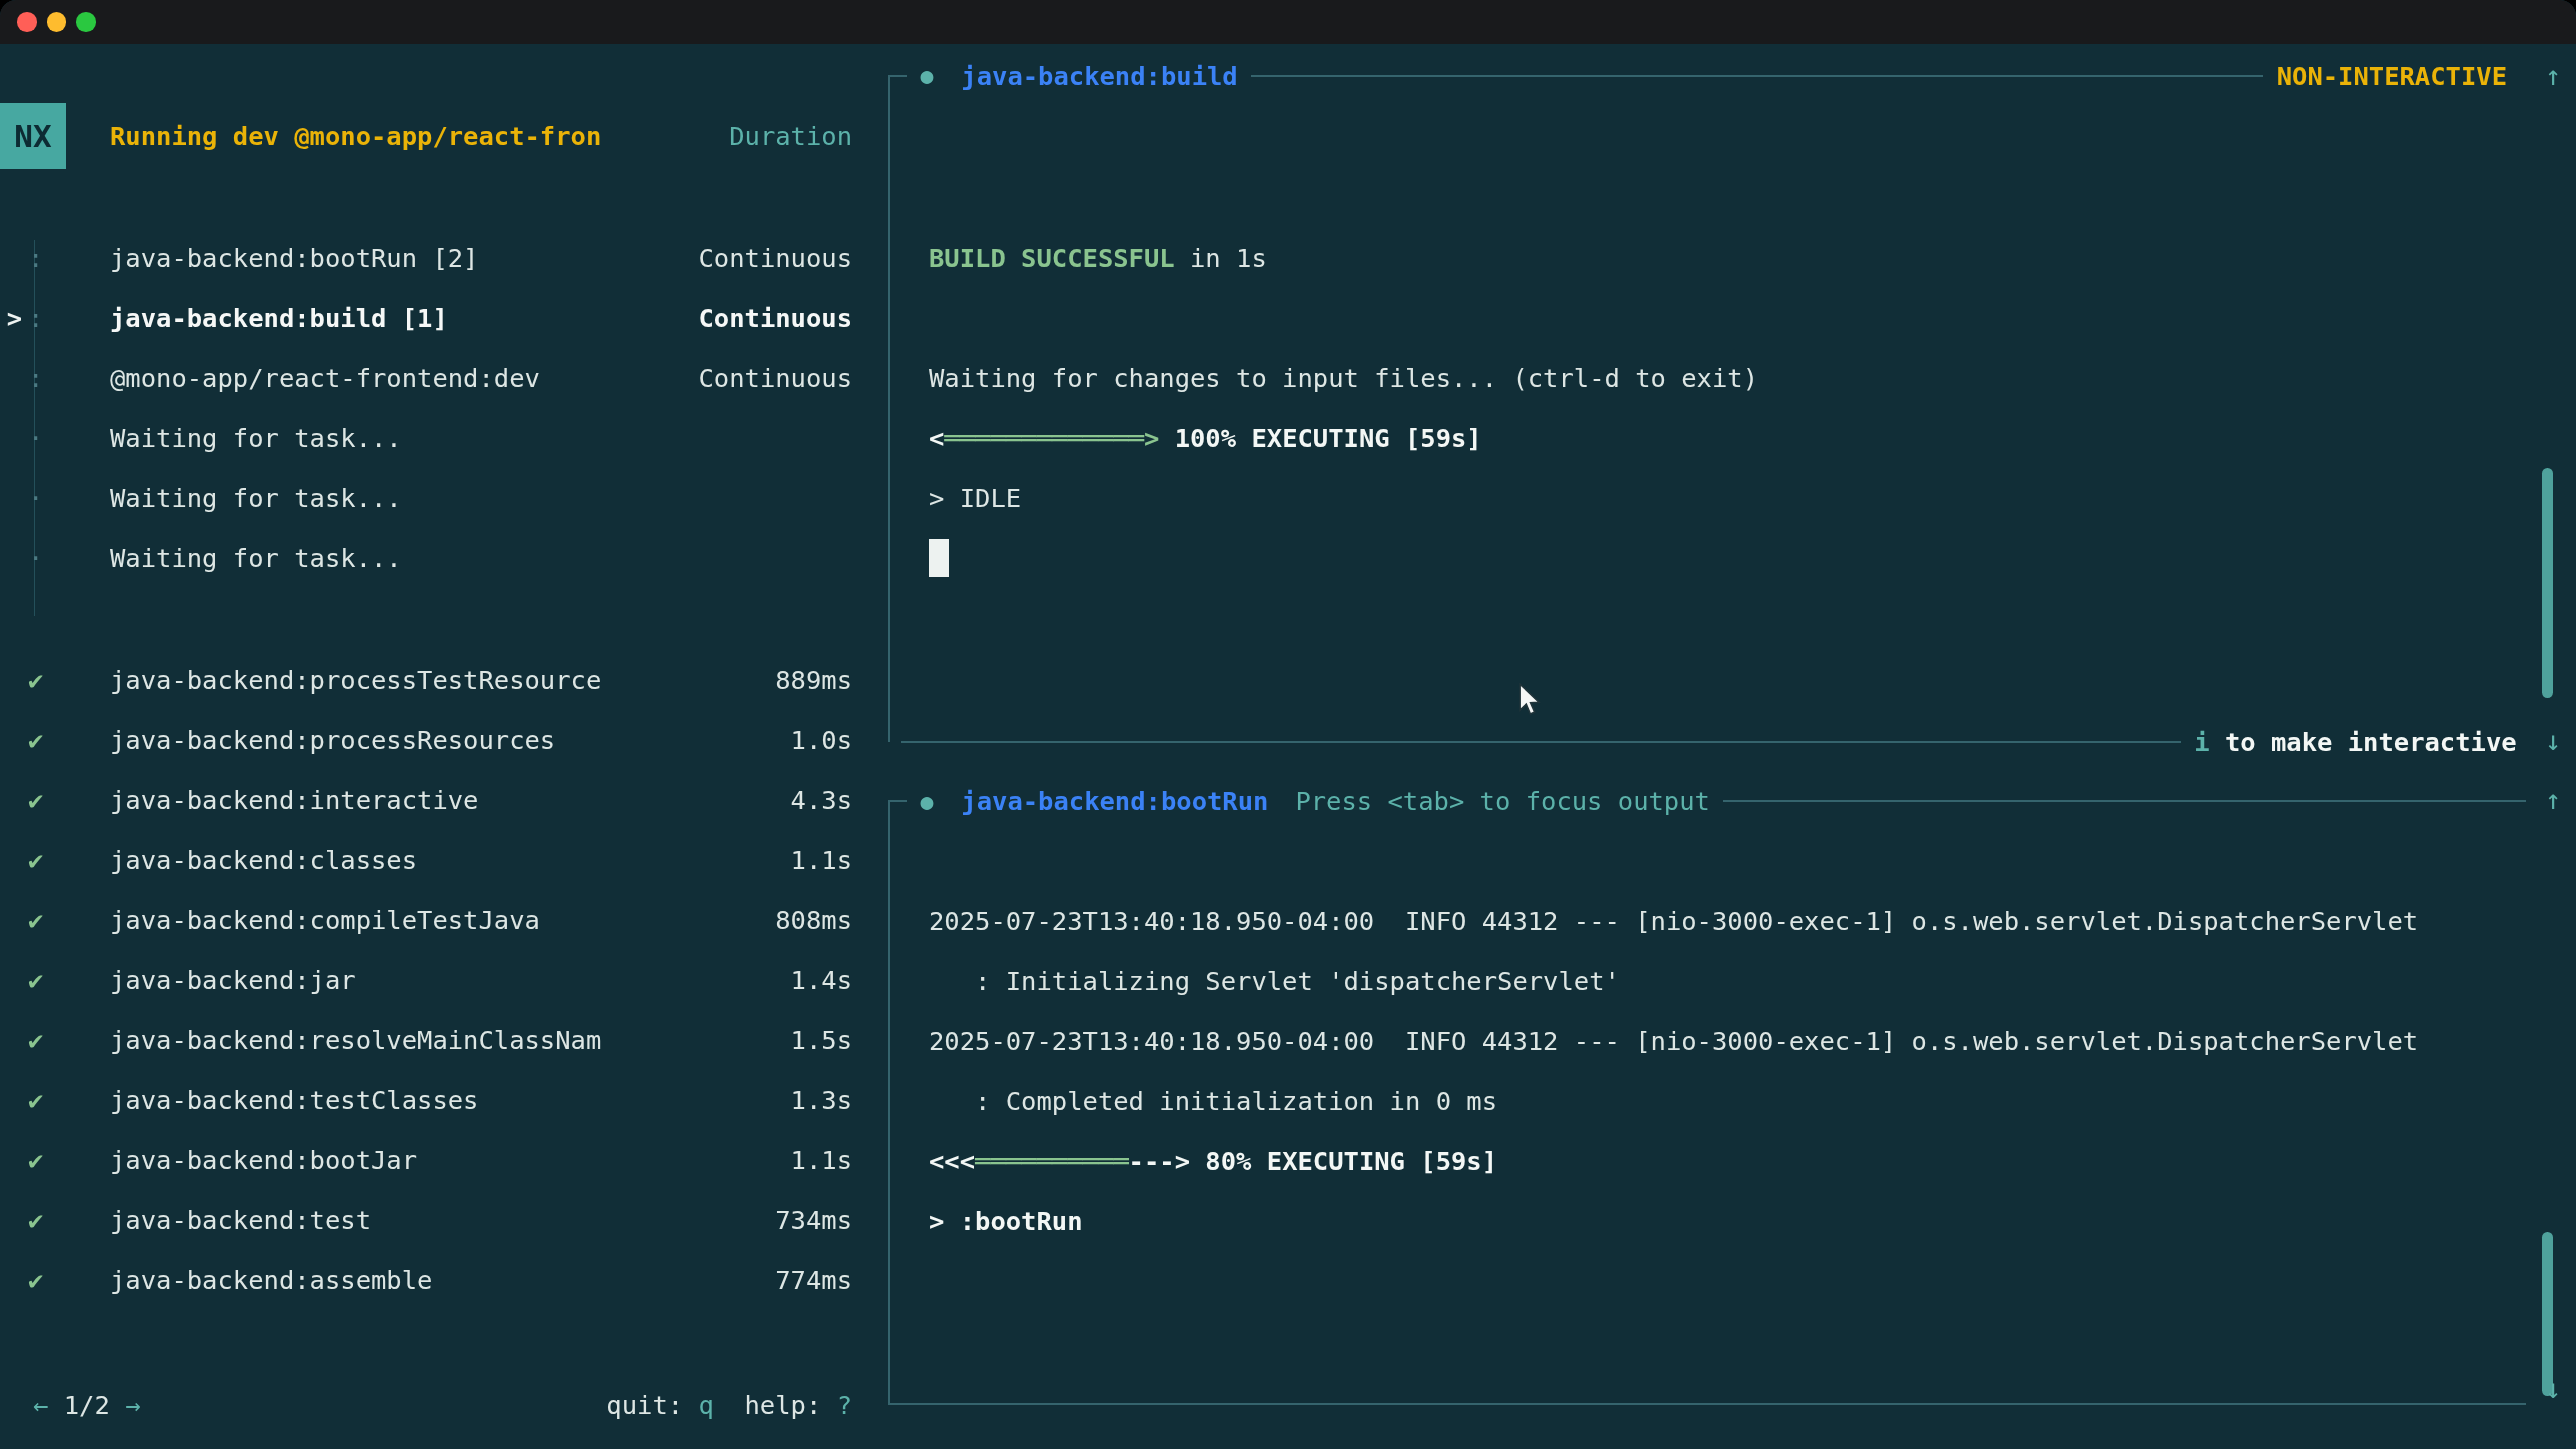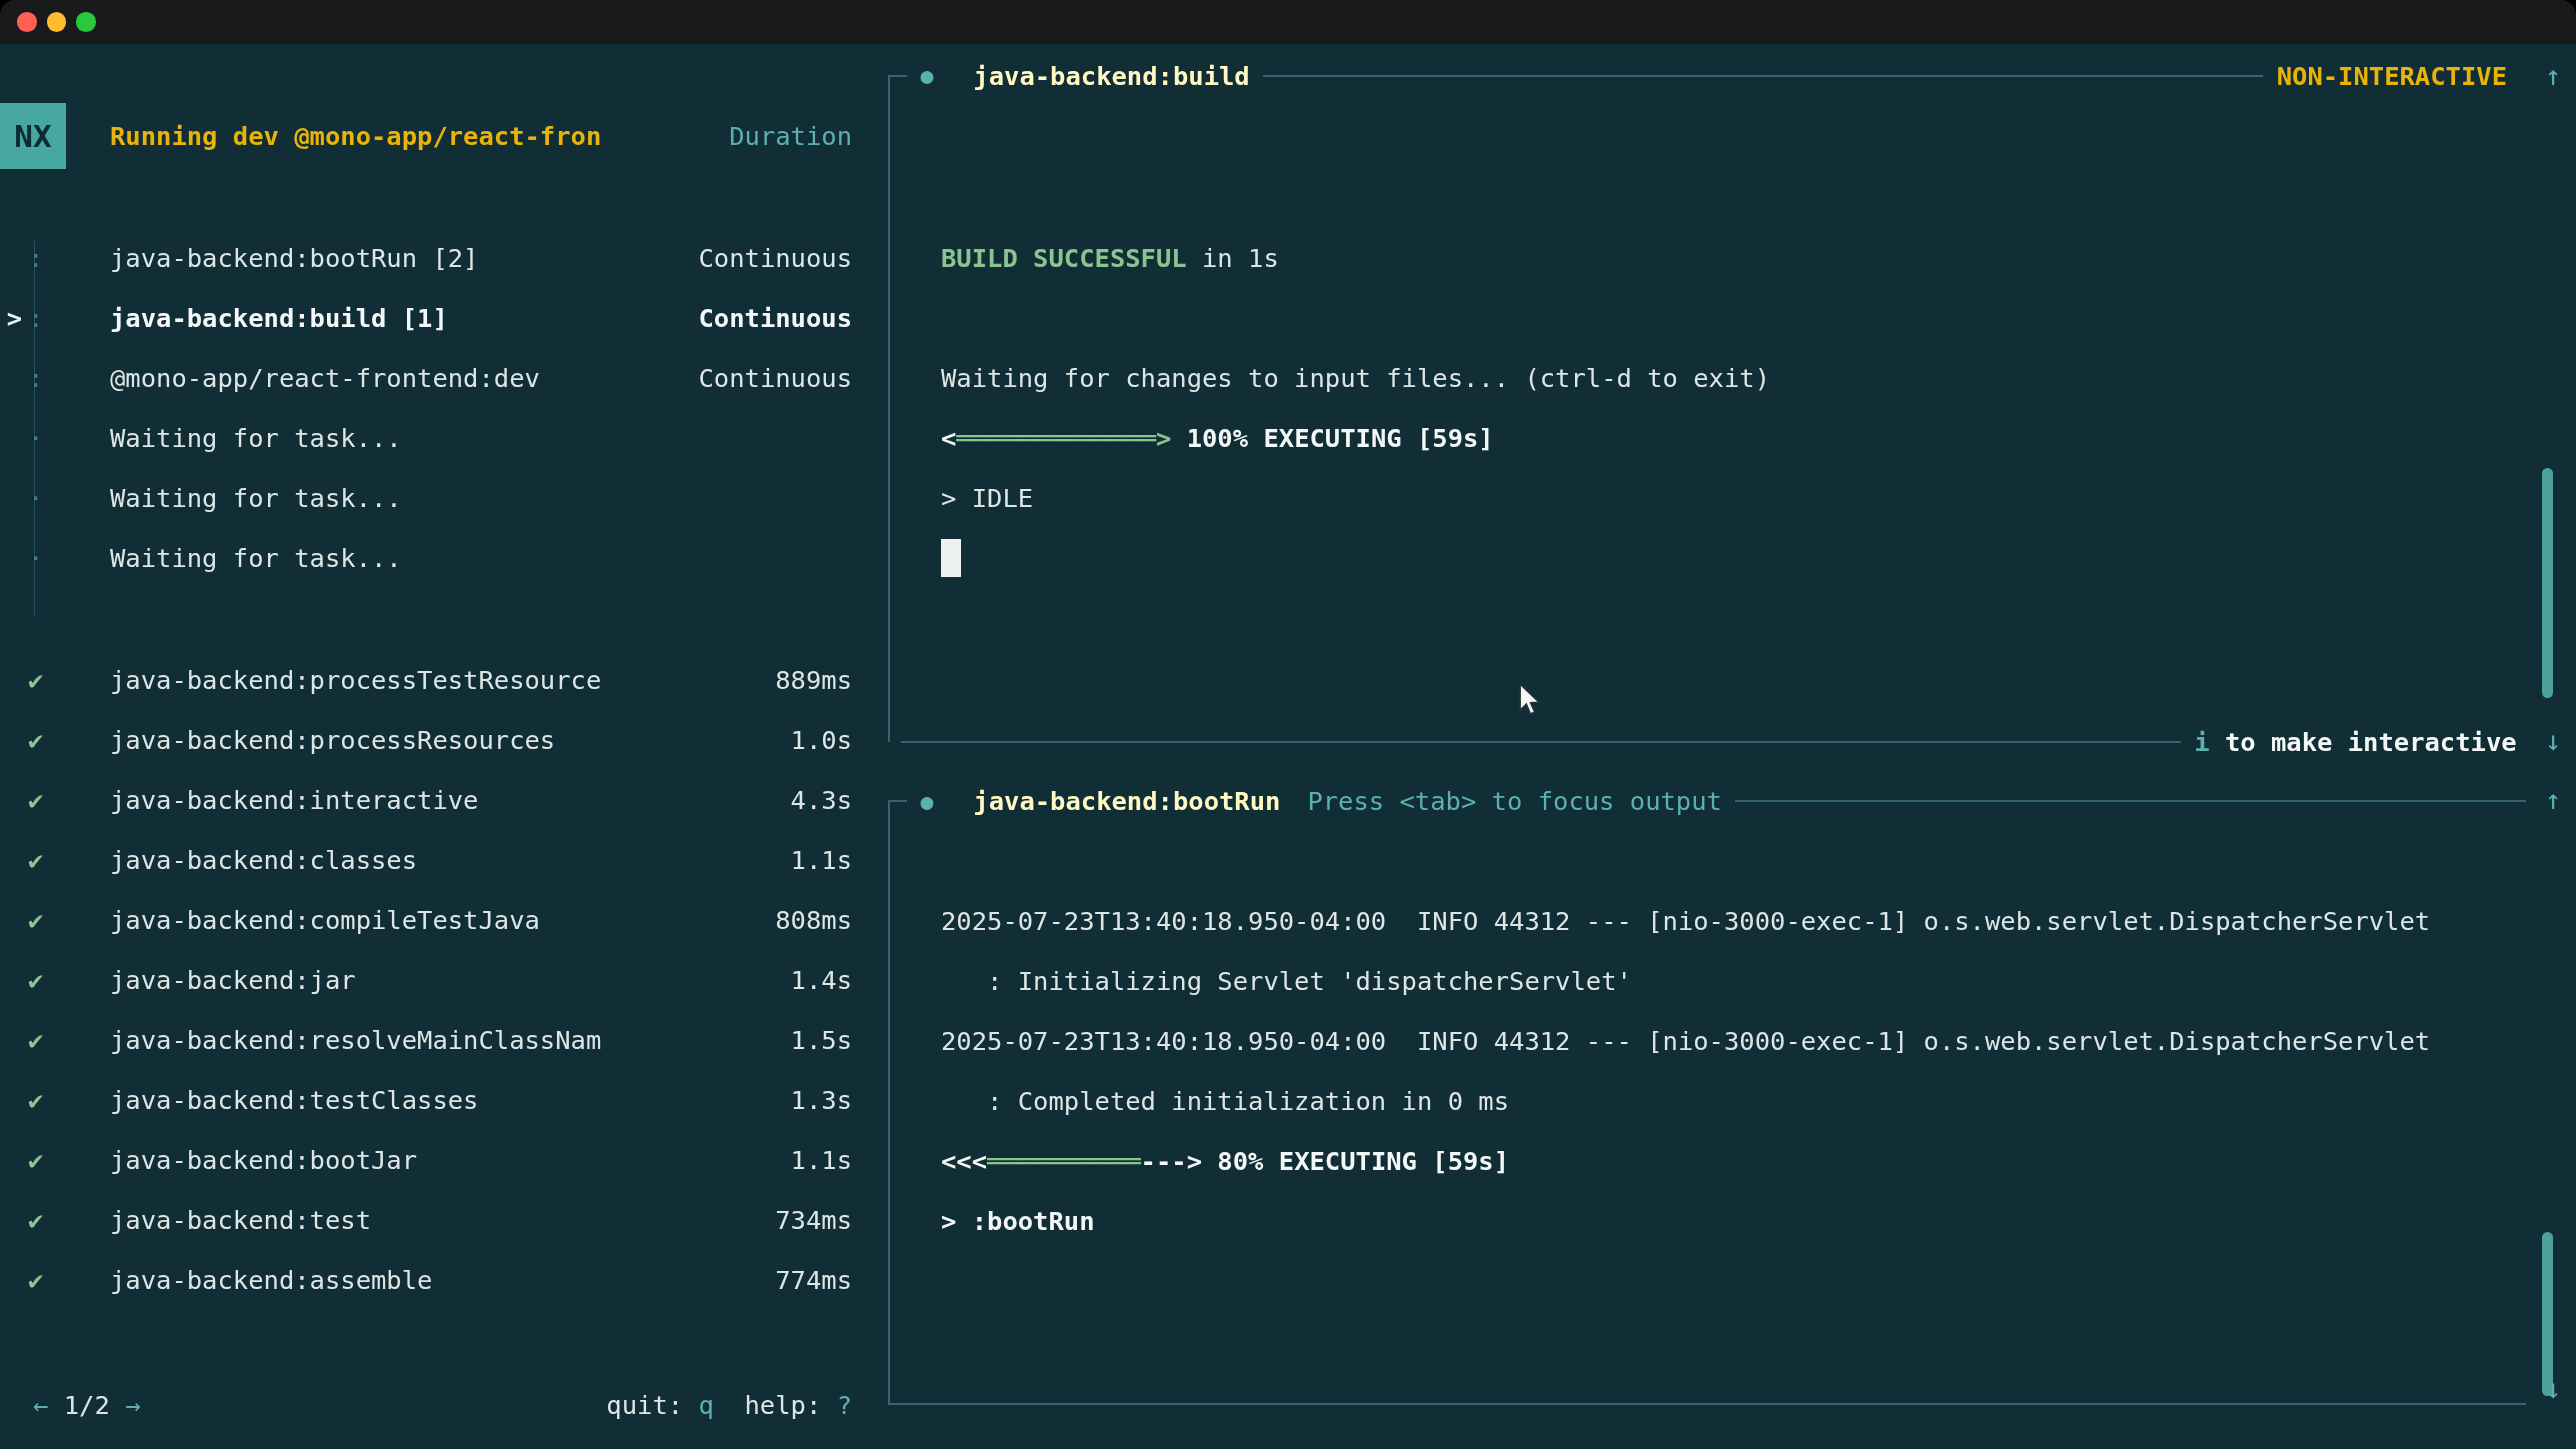--- a/index.html
+++ b/index.html
@@ -49,25 +49,25 @@
   .panel .left-border { position:absolute; left:0; top:19px; bottom:19px; width:2px; background:#35646d; }
   .panel1 { margin-top:12.7px; height:704px; }
   .panel2 { margin-top:21.5px; height:641px; }
 
   .title-row { height:38px; flex:none; display:flex; align-items:center; }
   .rule { height:2px; background:#35646d; }
   .rule.pre { width:19px; flex:none; }
   .rule.flex { flex:1; margin:0 13.4px; }
   .rule.full { flex:1; margin:0; }
   .bullet { color:#5cb2aa; margin-left:13.4px; font-size:21.5px; }
-  .panel-title { margin-left:40px; font-weight:bold; color:#fef9c3; }
+  .panel-title { margin-left:28px; font-weight:bold; color:#3b82f6; }
   .focus-hint { margin-left:27px; color:#5cb2aa; }
   .corner-label { margin-right:19px; font-weight:bold; color:#eab308; white-space:pre; }
 
-  .panel-body { padding-left:53px; }
+  .panel-body { padding-left:41px; }
   .panel1 .panel-body { padding-top:133px; }
   .panel2 .panel-body { padding-top:71px; }
   .line { height:60px; display:flex; align-items:center; white-space:pre; color:#dde6e4; }
   .green-bold { color:#8ac48f; font-weight:bold; }
   .bold-white { color:#f3f7f5; font-weight:bold; }
   .bar-green { color:#8ac48f; font-weight:bold; }
   .cursor { width:19.5px; height:38px; background:#edf2f0; display:inline-block; }
 
   .panel-footer { margin-top:auto; height:38px; flex:none; display:flex; align-items:center; }
   .footer-hint { margin-right:9.4px; color:#f3f7f5; font-weight:bold; white-space:pre; }

